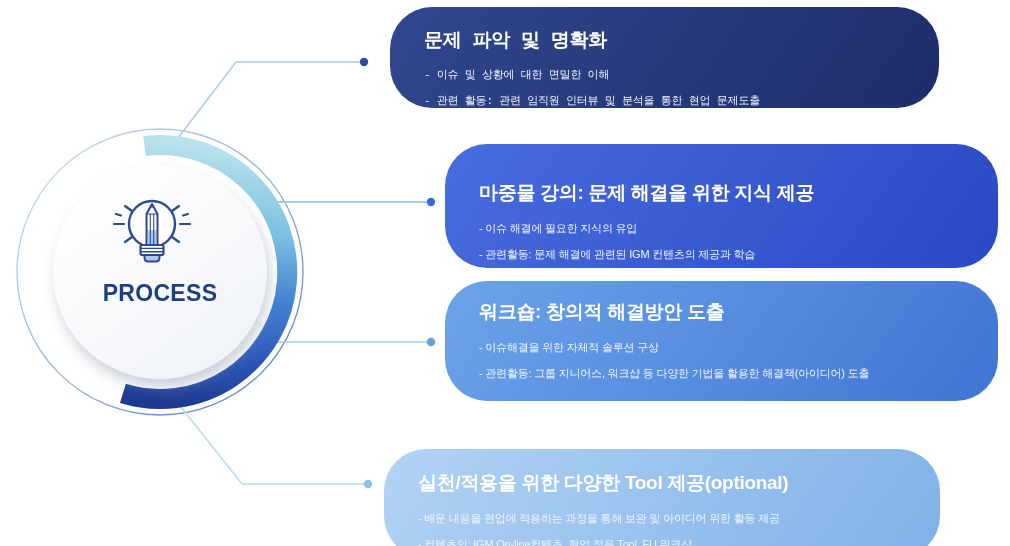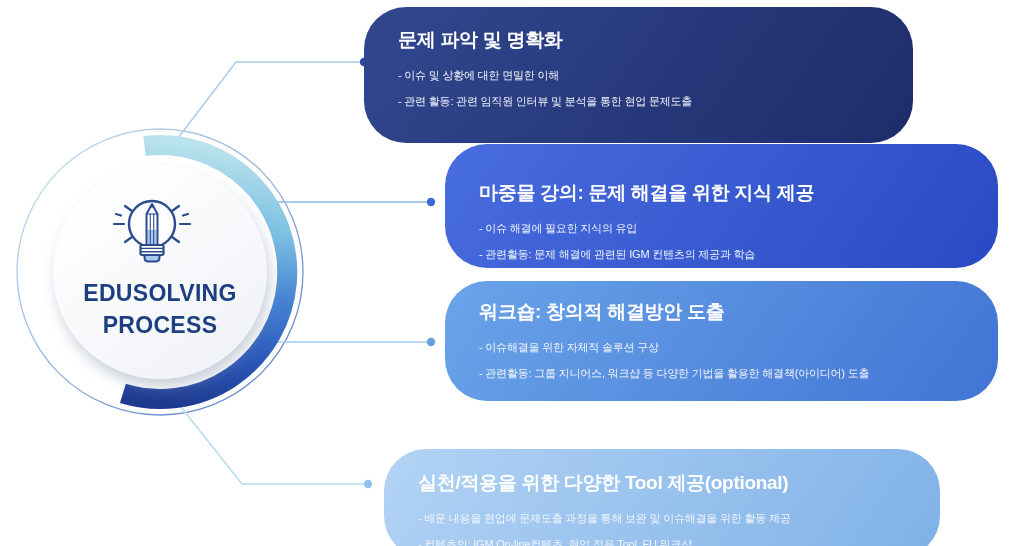--- a/index.html
+++ b/index.html
@@ -11,21 +11,21 @@
   .step{
     position:absolute;box-sizing:border-box;border-radius:42px;color:#ffffff;
     padding:20px 30px 0 34px;
   }
   .step .title{
     font-size:19px;font-weight:bold;letter-spacing:-0.3px;margin:0 0 9px 0;color:#ffffff;
   }
   .step .point{
     font-size:11px;line-height:26px;letter-spacing:-0.2px;color:#f2f5fd;margin:0;
   }
-  .step1{left:364px;top:7px;width:549px;height:136px;}
+  .step1{left:390px;top:7px;width:549px;height:101px;font-family:Liberation Mono, monospace;}
   .step2{left:445px;top:144px;width:553px;height:124px;padding-top:36px;}
   .step3{left:445px;top:281px;width:553px;height:120px;padding-top:18px;}
   .step4{left:384px;top:419px;width:556px;height:109px;padding-top:21px;}
   .hub-label{
     position:absolute;left:50px;top:277px;width:220px;text-align:center;
     font-size:23px;line-height:32px;font-weight:bold;color:#1d3e80;letter-spacing:0.3px;
   }
 </style>
 </head>
 <body>
@@ -94,21 +94,20 @@
       <line x1="1.7" y1="-10" x2="1.7" y2="20" stroke-width="1.1"></line>
 
       <rect x="-11.5" y="21" width="23" height="10" rx="1.5" fill="#ffffff" stroke-width="2.2"></rect>
       <line x1="-11.5" y1="24.4" x2="11.5" y2="24.4" stroke-width="1.4"></line>
       <line x1="-11.5" y1="27.7" x2="11.5" y2="27.7" stroke-width="1.4"></line>
       <path stroke-width="2" fill="#a9c9ef" d="M -7.5 31 L 7.5 31 L 7.5 33.5 Q 7.5 37.5 3.5 37.5 L -3.5 37.5 Q -7.5 37.5 -7.5 33.5 Z"></path>
     </g>
   </svg>
 
   <div class="hub-label">
-    <div>EDUSOLVING</div>
     <div>PROCESS</div>
   </div>
 
   <div class="step step1" style="background: linear-gradient(125deg, rgb(49, 71, 143) 0%, rgb(30, 44, 105) 100%);">
     <div class="title">문제 파악 및 명확화</div>
     <div class="point">- 이슈 및 상황에 대한 면밀한 이해</div>
     <div class="point">- 관련 활동: 관련 임직원 인터뷰 및 분석을 통한 현업 문제도출</div>
   </div>
 
   <div class="step step2" style="background: linear-gradient(125deg, rgb(72, 109, 222) 0%, rgb(42, 73, 196) 100%);">
@@ -118,17 +117,17 @@
   </div>
 
   <div class="step step3" style="background: linear-gradient(125deg, rgb(107, 164, 233) 0%, rgb(65, 116, 212) 100%);">
     <div class="title">워크숍: 창의적 해결방안 도출</div>
     <div class="point">- 이슈해결을 위한 자체적 솔루션 구상</div>
     <div class="point">- 관련활동: 그룹 지니어스, 워크샵 등 다양한 기법을 활용한 해결책(아이디어) 도출</div>
   </div>
 
   <div class="step step4" style="background: linear-gradient(125deg, rgb(178, 211, 244) 0%, rgb(127, 177, 231) 100%); margin-top: 30px;">
     <div class="title">실천/적용을 위한 다양한 Tool 제공(optional)</div>
-    <div class="point">- 배운 내용을 현업에 문제도출 과정을 통해 보완 및 이슈해결을 위한 활동 제공</div>
+    <div class="point">- 배운 내용을 현업에 적용하는 과정을 통해 보완 및 아이디어 위한 활동 제공</div>
     <div class="point">- 컨텐츠의: IGM On-line컨텐츠, 현업 적용 Tool, FU 워크샵</div>
   </div>
 
 </div>
 
 </body></html>

